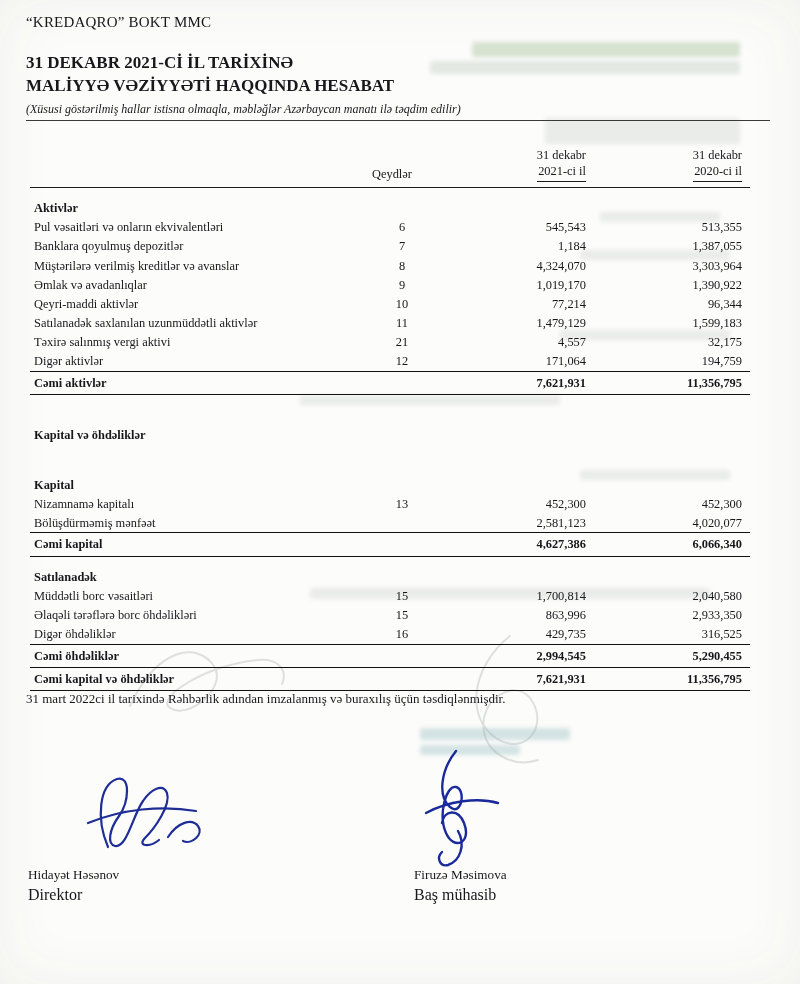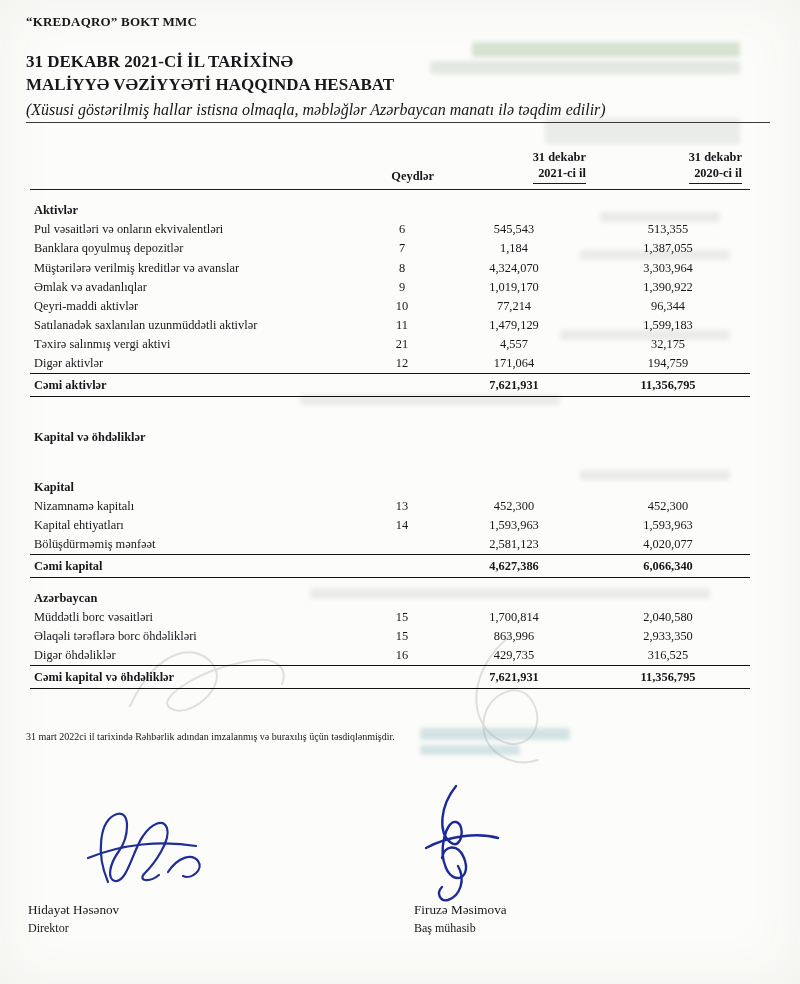--- a/index.html
+++ b/index.html
@@ -9,79 +9,79 @@
     height: 984px;
     margin: 0 auto;
     background: #fcfcfa;
     box-shadow: inset 0 0 60px rgba(60,60,50,0.06);
     font-family: "Liberation Serif", serif;
     color: #17171c;
     overflow: hidden;
   }
   .content { position: relative; z-index: 2; padding: 14px 30px 0 26px; }
 
-  .company { font-size: 13px; font-weight: bold; letter-spacing: .2px; }
+  .company { font-size: 15px; font-weight: normal; letter-spacing: .2px; }
   .title-block { margin-top: 21px; }
   .title-line { font-size: 17px; font-weight: bold; line-height: 1.35; }
   .subtitle {
     margin-top: 4px;
-    font-size: 16px;
+    font-size: 12px;
     font-style: italic;
     padding-bottom: 3px;
     border-bottom: 1px solid #3a3a3a;
   }
 
   table.statement {
     margin-top: 24px;
     margin-left: 4px;
     border-collapse: collapse;
     width: 720px;
     font-size: 12.4px;
     line-height: 1.3;
   }
   col.c-label { width: 336px; }
   col.c-note  { width: 72px; }
   col.c-num1  { width: 152px; }
   col.c-num2  { width: 160px; }
 
-  thead th { font-weight: bold; vertical-align: bottom; padding: 2px 4px 5px 4px; }
+  thead th { font-weight: normal; vertical-align: bottom; padding: 2px 4px 5px 4px; }
   thead tr { border-bottom: 1.6px solid #1b1b1b; }
-  th.th-notes { text-align: right; padding-left: 6px; }
+  th.th-notes { text-align: left; padding-left: 6px; }
   th.th-date { text-align: right; }
   .date-hd { display:inline-block; text-align:right; border-bottom: 1.4px solid #1b1b1b; padding-bottom: 2px; }
   th.th-date-2020 { padding-right: 8px; }
 
   td { padding: 1.5px 4px; vertical-align: bottom; }
   td.c-label { text-align: left; }
   td.c-note  { text-align: center; }
-  td.c-num   { text-align: center; white-space: nowrap; }
+  td.c-num   { text-align: right; white-space: nowrap; }
   tr td.c-num:last-child { padding-right: 8px; }
 
   tr.row-heading td { font-weight: bold; padding-top: 12px; }
   tr.row-item td { font-weight: normal; }
   tr.row-total td {
     font-weight: bold;
     border-top: 1.3px solid #111;
     border-bottom: 1.3px solid #111;
     padding-top: 3px; padding-bottom: 3px;
   }
   tr.row-spacer td { height: 20px; padding: 0; }
 
-  .approval { margin-top: 42px; font-size: 10px; }
+  .approval { font-size: 13px; }
 
   .sig-area { position: relative; height: 196px; margin-top: 8px; }
   .sig { position: absolute; }
   .sig-left  { left: 52px; top: 52px; }
   .sig-right { left: 372px; top: 28px; }
   .sig-names { position: absolute; left: 0; top: 152px; width: 100%; }
   .sig-block { position: absolute; top: 0; }
   .sig-block-left  { left: 2px; }
   .sig-block-right { left: 388px; }
   .sig-name  { font-size: 13.2px; }
-  .sig-title { font-size: 12px; margin-top: 3px; }
+  .sig-title { font-size: 16px; margin-top: 3px; }
 
   
   .ghost { position: absolute; z-index: 1; pointer-events: none; filter: blur(2px); border-radius: 3px; }
   .ghost-green  { background: rgba(165,190,150,0.42); }
   .ghost-green2 { background: rgba(178,196,180,0.35); }
   .ghost-gray   { background: rgba(125,145,135,0.14); }
   .ghost-teal   { background: rgba(70,140,150,0.22); }
   .ghost-svg { position:absolute; z-index:1; pointer-events:none; opacity:.3; }
 </style>
 </head>
@@ -221,39 +221,33 @@
             <td class="c-num"></td>
             <td class="c-num"></td>
           </tr>
           <tr class="row-item">
             <td class="c-label">Nizamnamə kapitalı</td>
             <td class="c-note">13</td>
             <td class="c-num">452,300</td>
             <td class="c-num">452,300</td>
           </tr>
           <tr class="row-item">
-            <td class="c-label">Kapital ehtiyatları</td>
-            <td class="c-note">14</td>
-            <td class="c-num">1,593,963</td>
-            <td class="c-num">1,593,963</td>
-          </tr>
-          <tr class="row-item">
             <td class="c-label">Bölüşdürməmiş mənfəət</td>
             <td class="c-note"></td>
             <td class="c-num">2,581,123</td>
             <td class="c-num">4,020,077</td>
           </tr>
           <tr class="row-total">
             <td class="c-label">Cəmi kapital</td>
             <td class="c-note"></td>
             <td class="c-num">4,627,386</td>
             <td class="c-num">6,066,340</td>
           </tr>
           <tr class="row-heading">
-            <td class="c-label">Azərbaycan</td>
+            <td class="c-label">Satılanadək</td>
             <td class="c-note"></td>
             <td class="c-num"></td>
             <td class="c-num"></td>
           </tr>
           <tr class="row-item">
             <td class="c-label">Müddətli borc vəsaitləri</td>
             <td class="c-note">15</td>
             <td class="c-num">1,700,814</td>
             <td class="c-num">2,040,580</td>
           </tr>
@@ -261,20 +255,26 @@
             <td class="c-label">Əlaqəli tərəflərə borc öhdəlikləri</td>
             <td class="c-note">15</td>
             <td class="c-num">863,996</td>
             <td class="c-num">2,933,350</td>
           </tr>
           <tr class="row-item">
             <td class="c-label">Digər öhdəliklər</td>
             <td class="c-note">16</td>
             <td class="c-num">429,735</td>
             <td class="c-num">316,525</td>
+          </tr>
+          <tr class="row-total">
+            <td class="c-label">Cəmi öhdəliklər</td>
+            <td class="c-note"></td>
+            <td class="c-num">2,994,545</td>
+            <td class="c-num">5,290,455</td>
           </tr>
           <tr class="row-total">
             <td class="c-label">Cəmi kapital və öhdəliklər</td>
             <td class="c-note"></td>
             <td class="c-num">7,621,931</td>
             <td class="c-num">11,356,795</td>
           </tr>
         </tbody>
     </table>
 

